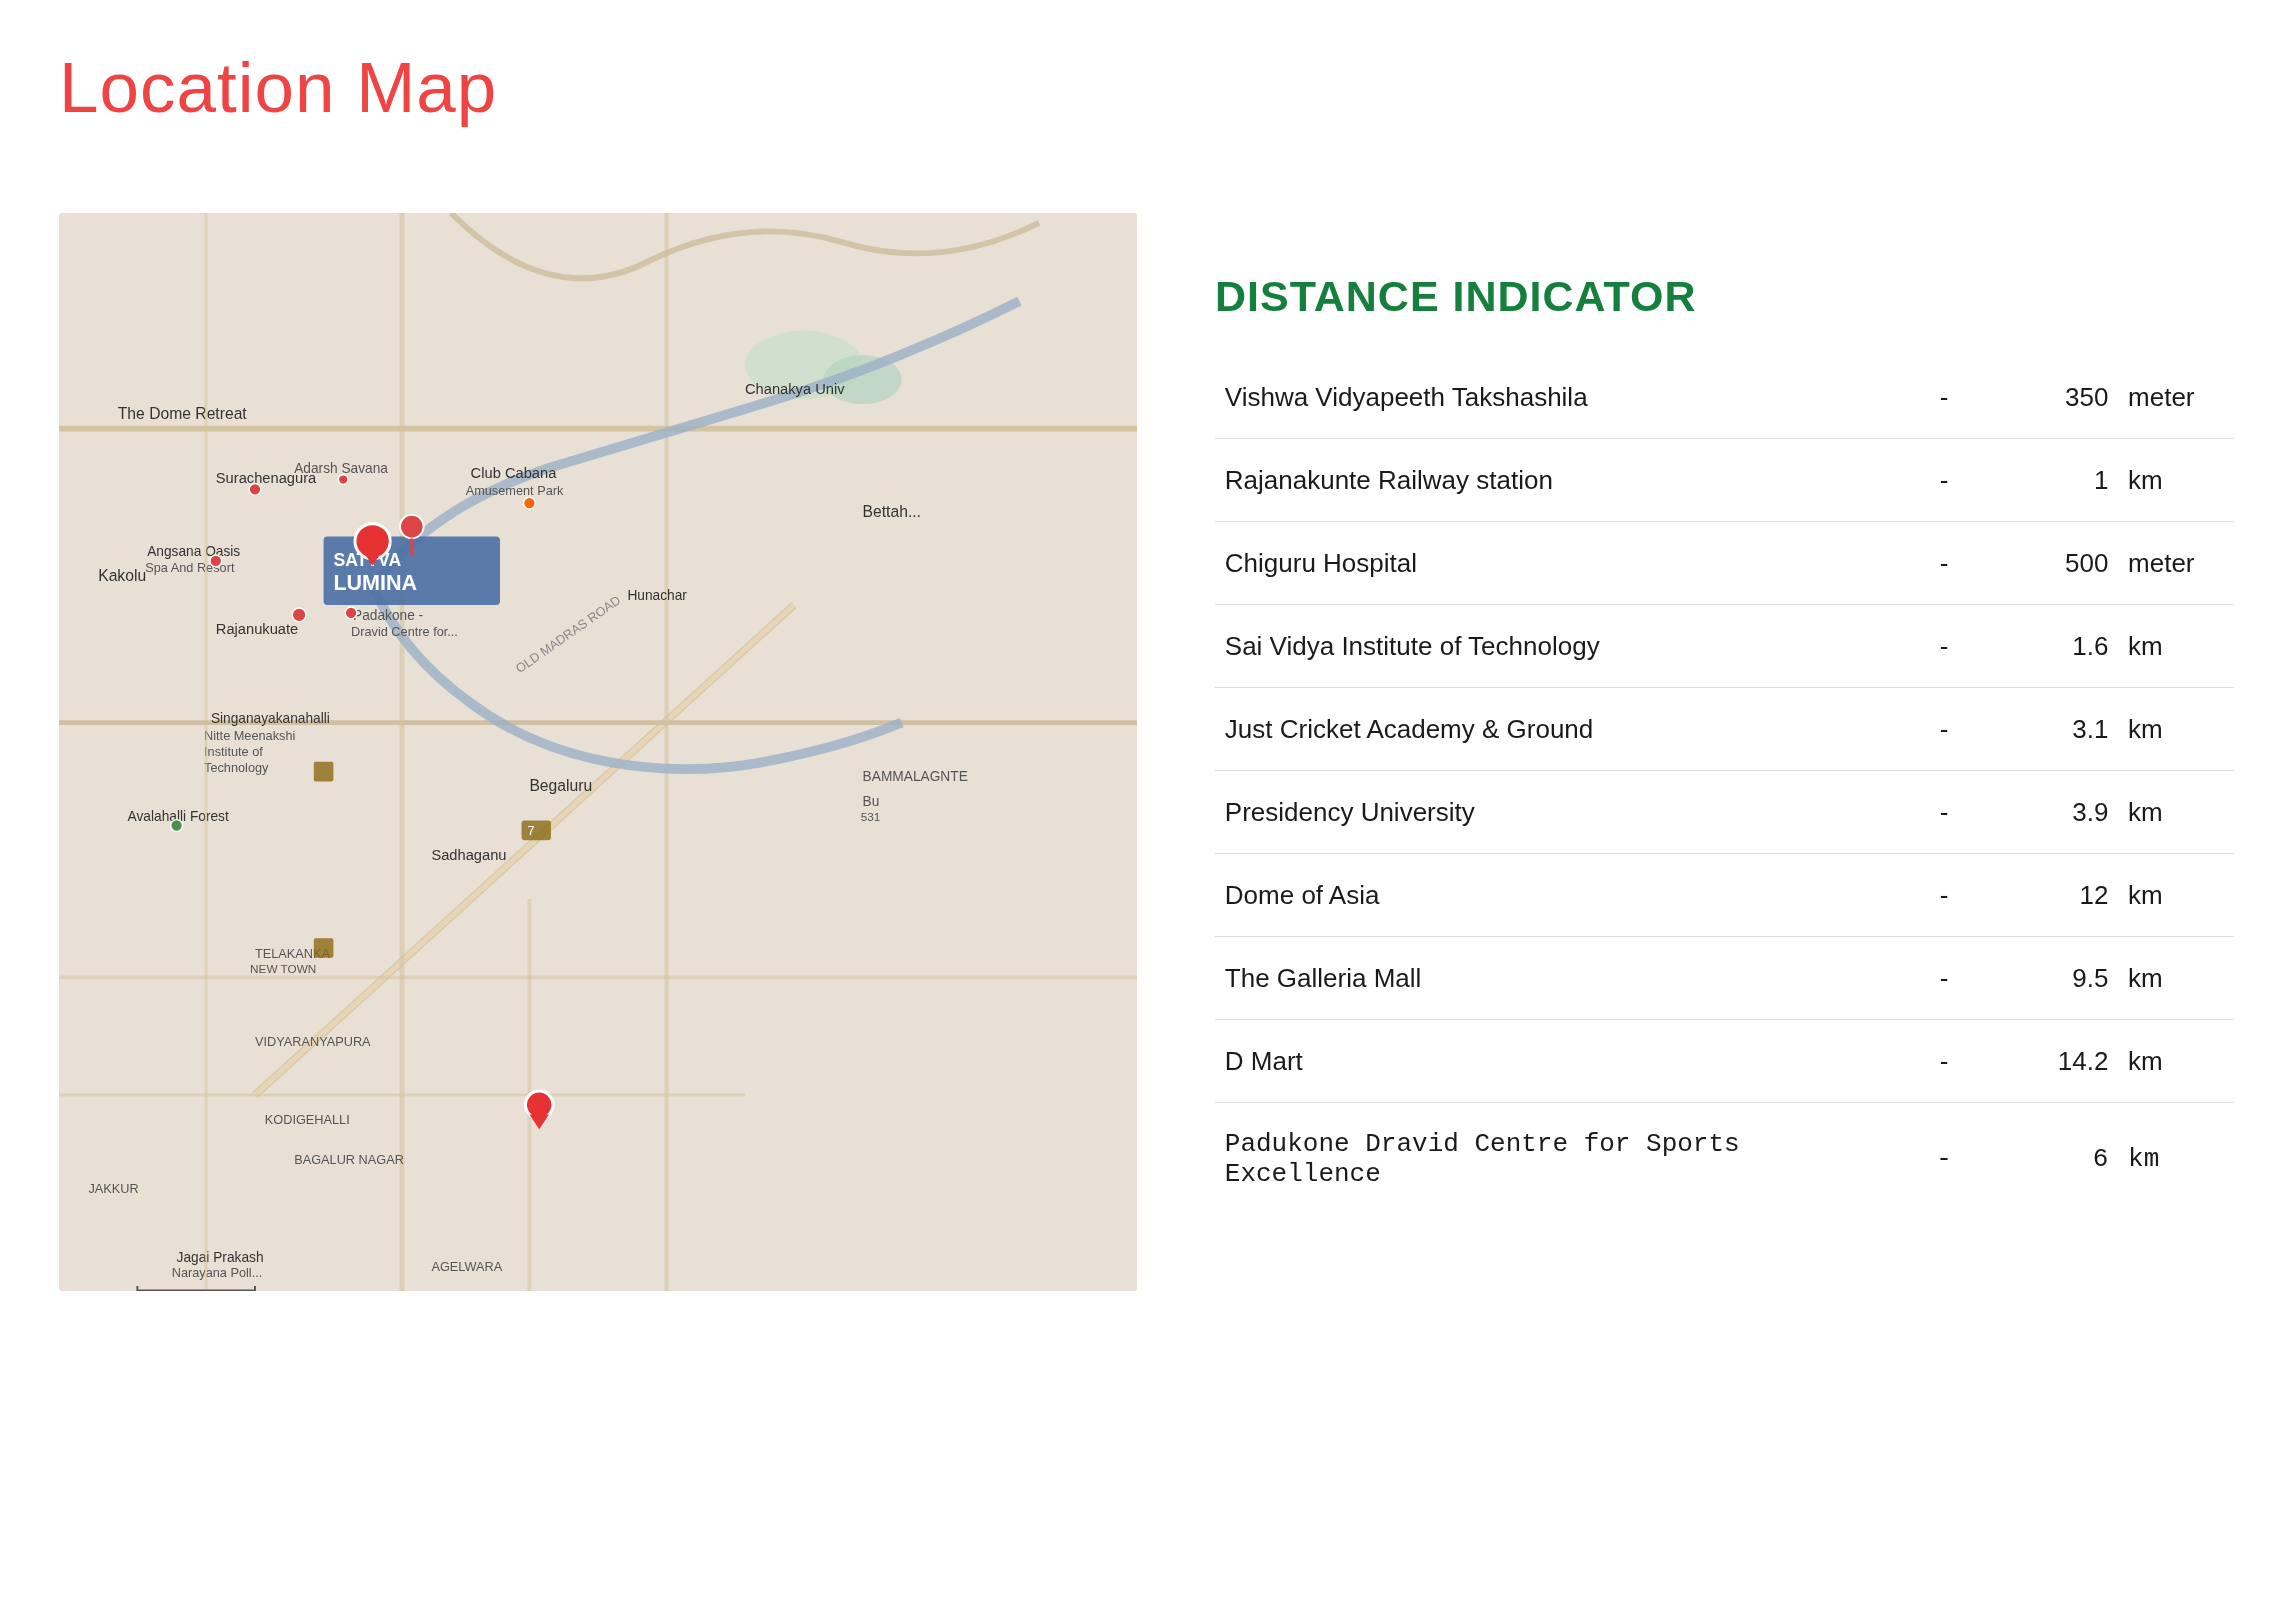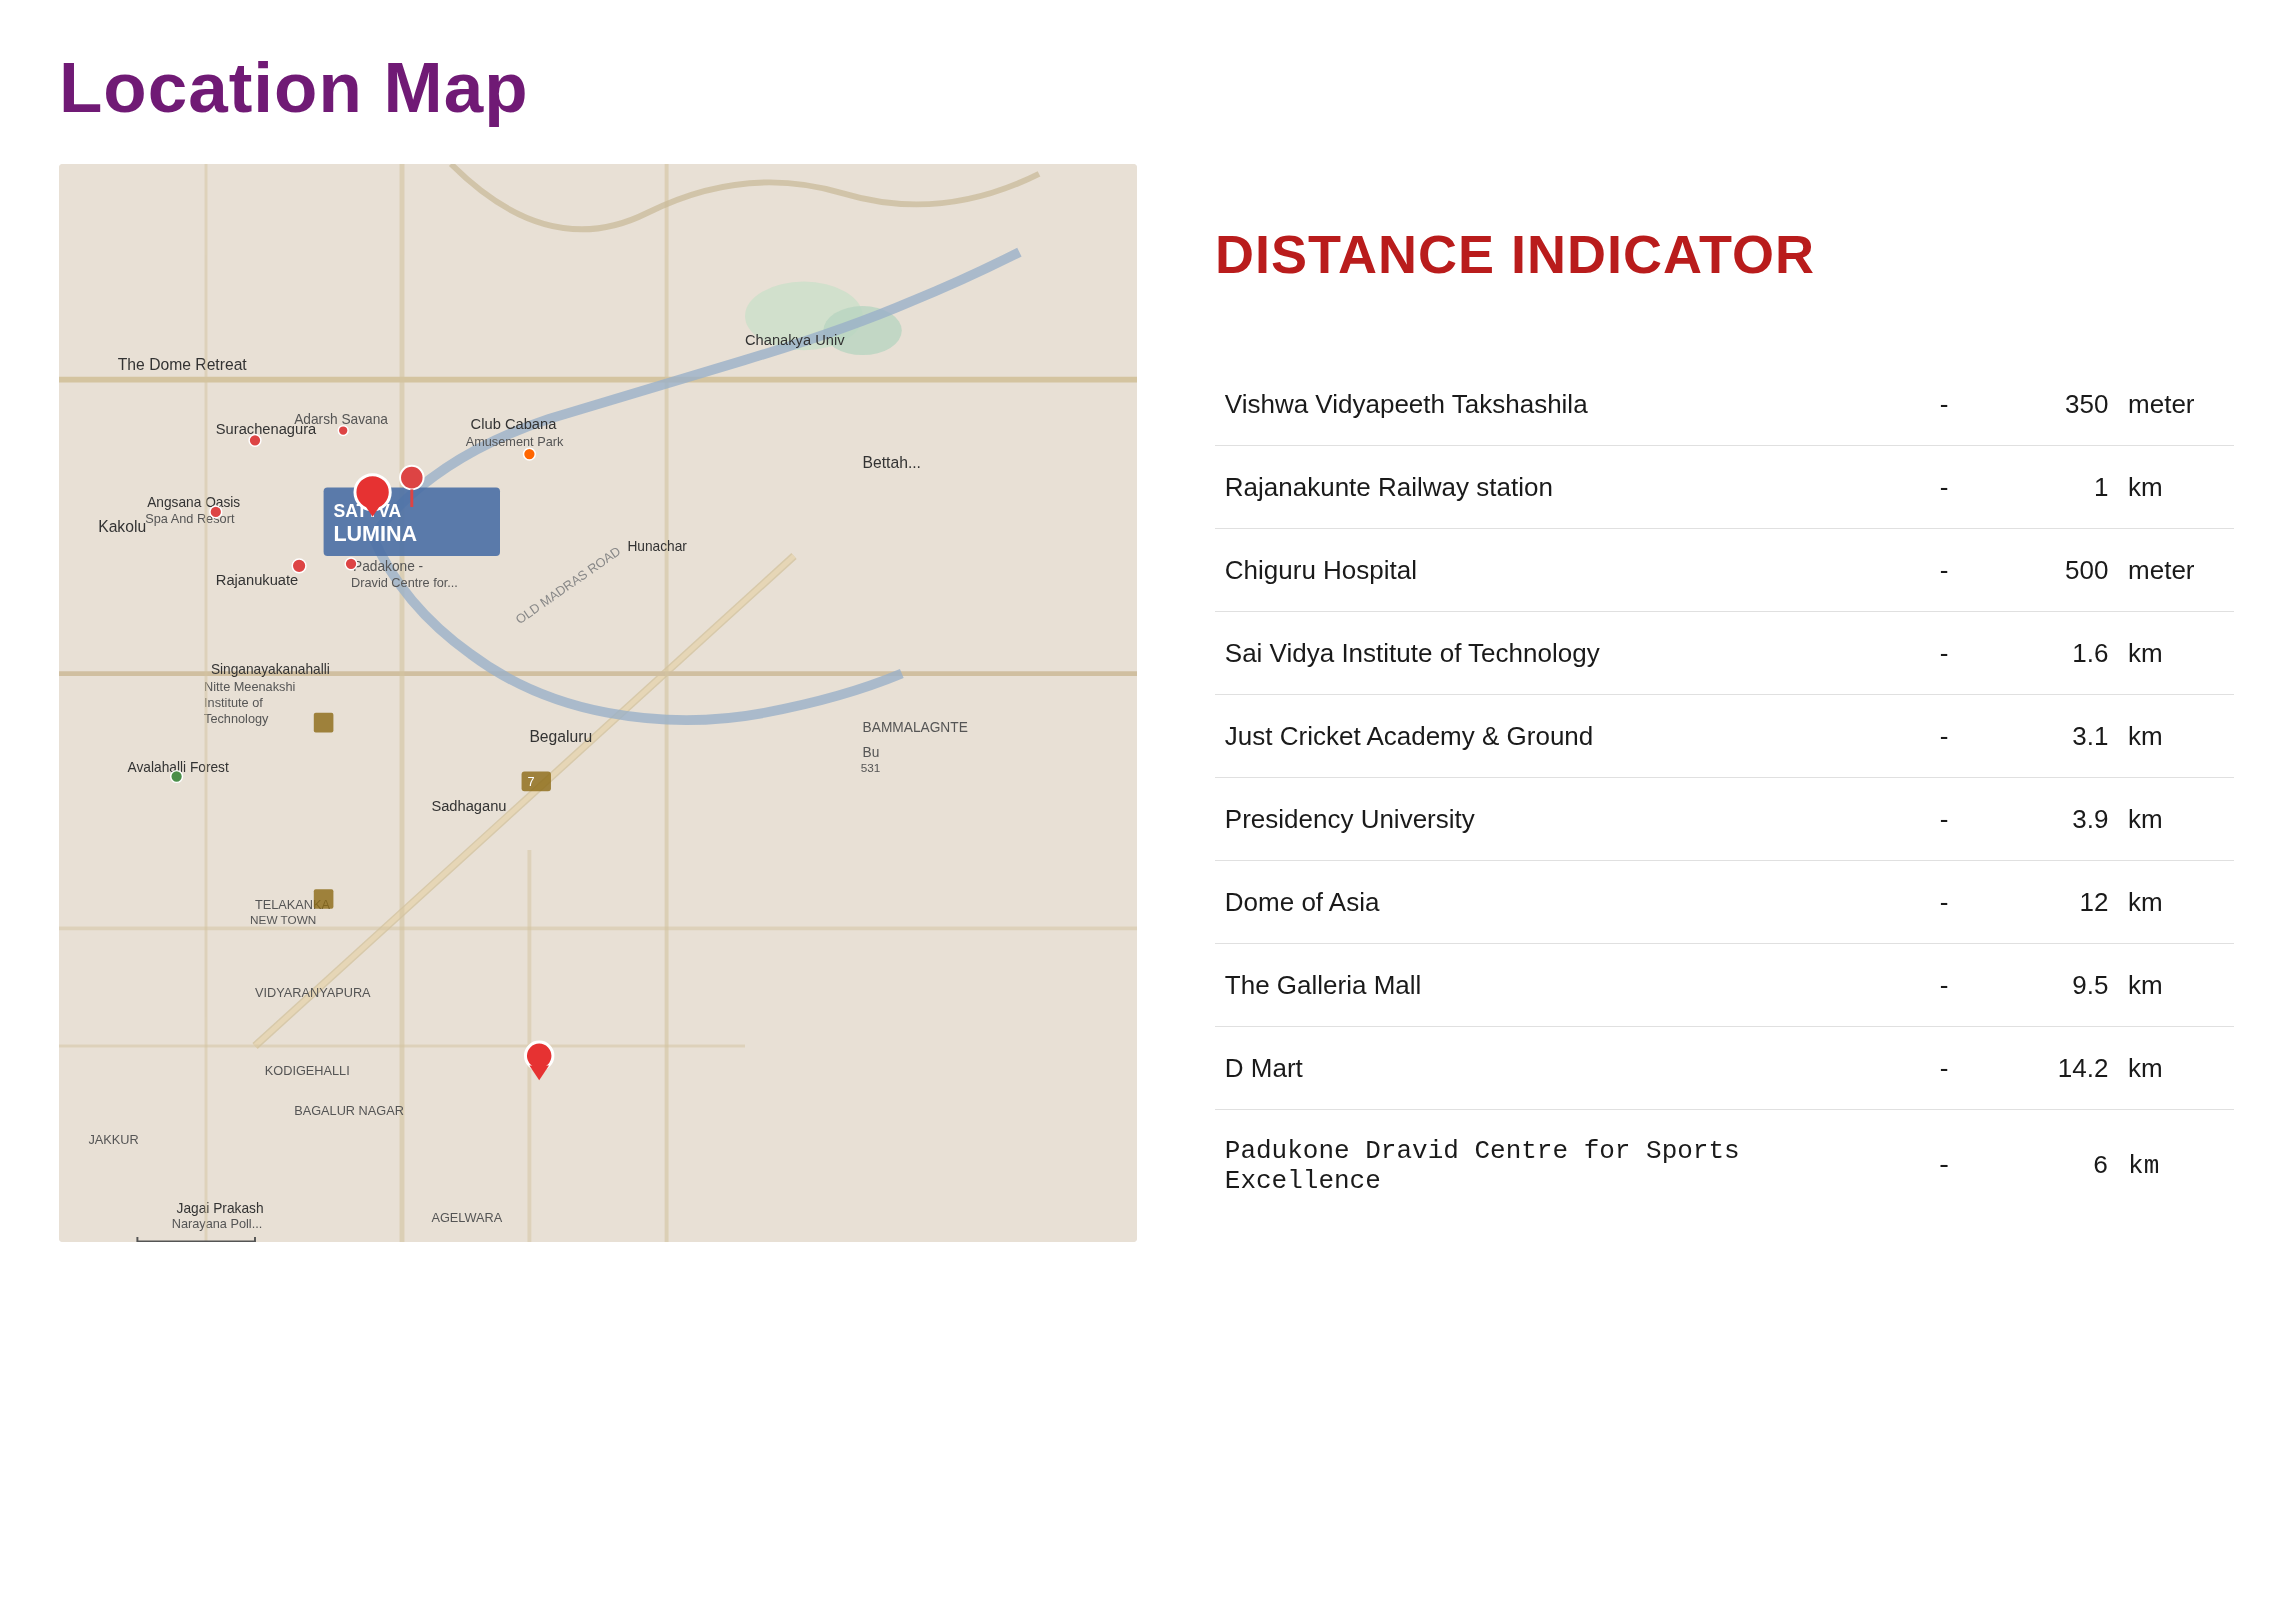--- a/index.html
+++ b/index.html
@@ -6,24 +6,24 @@
 
     body {
       background: #ffffff;
       font-family: Arial, sans-serif;
       width: 2293px;
       min-height: 1621px;
       padding: 47px 59px;
     }
 
     .page-title {
-      color: #701a75;
+      color: #ef4444;
       font-size: 71px;
-      font-weight: 700;
-      margin-bottom: 36px;
+      font-weight: 400;
+      margin-bottom: 85px;
       letter-spacing: 1px;
     }
 
     .content-area {
       display: flex;
       flex-direction: row;
       gap: 78px;
       align-items: flex-start;
     }
 
@@ -42,24 +42,24 @@
       width: 100%;
       height: 100%;
     }
 
     .distance-panel {
       flex: 1;
       padding-top: 59px;
     }
 
     .distance-title {
-      font-size: 54px;
+      font-size: 43px;
       font-weight: 700;
-      color: #b91c1c;
-      margin-bottom: 78px;
+      color: #15803d;
+      margin-bottom: 35px;
       letter-spacing: 1px;
     }
 
     .distance-table {
       width: 100%;
       border-collapse: collapse;
     }
 
     .distance-table tr {
       border-bottom: 1px solid #e0e0e0;

